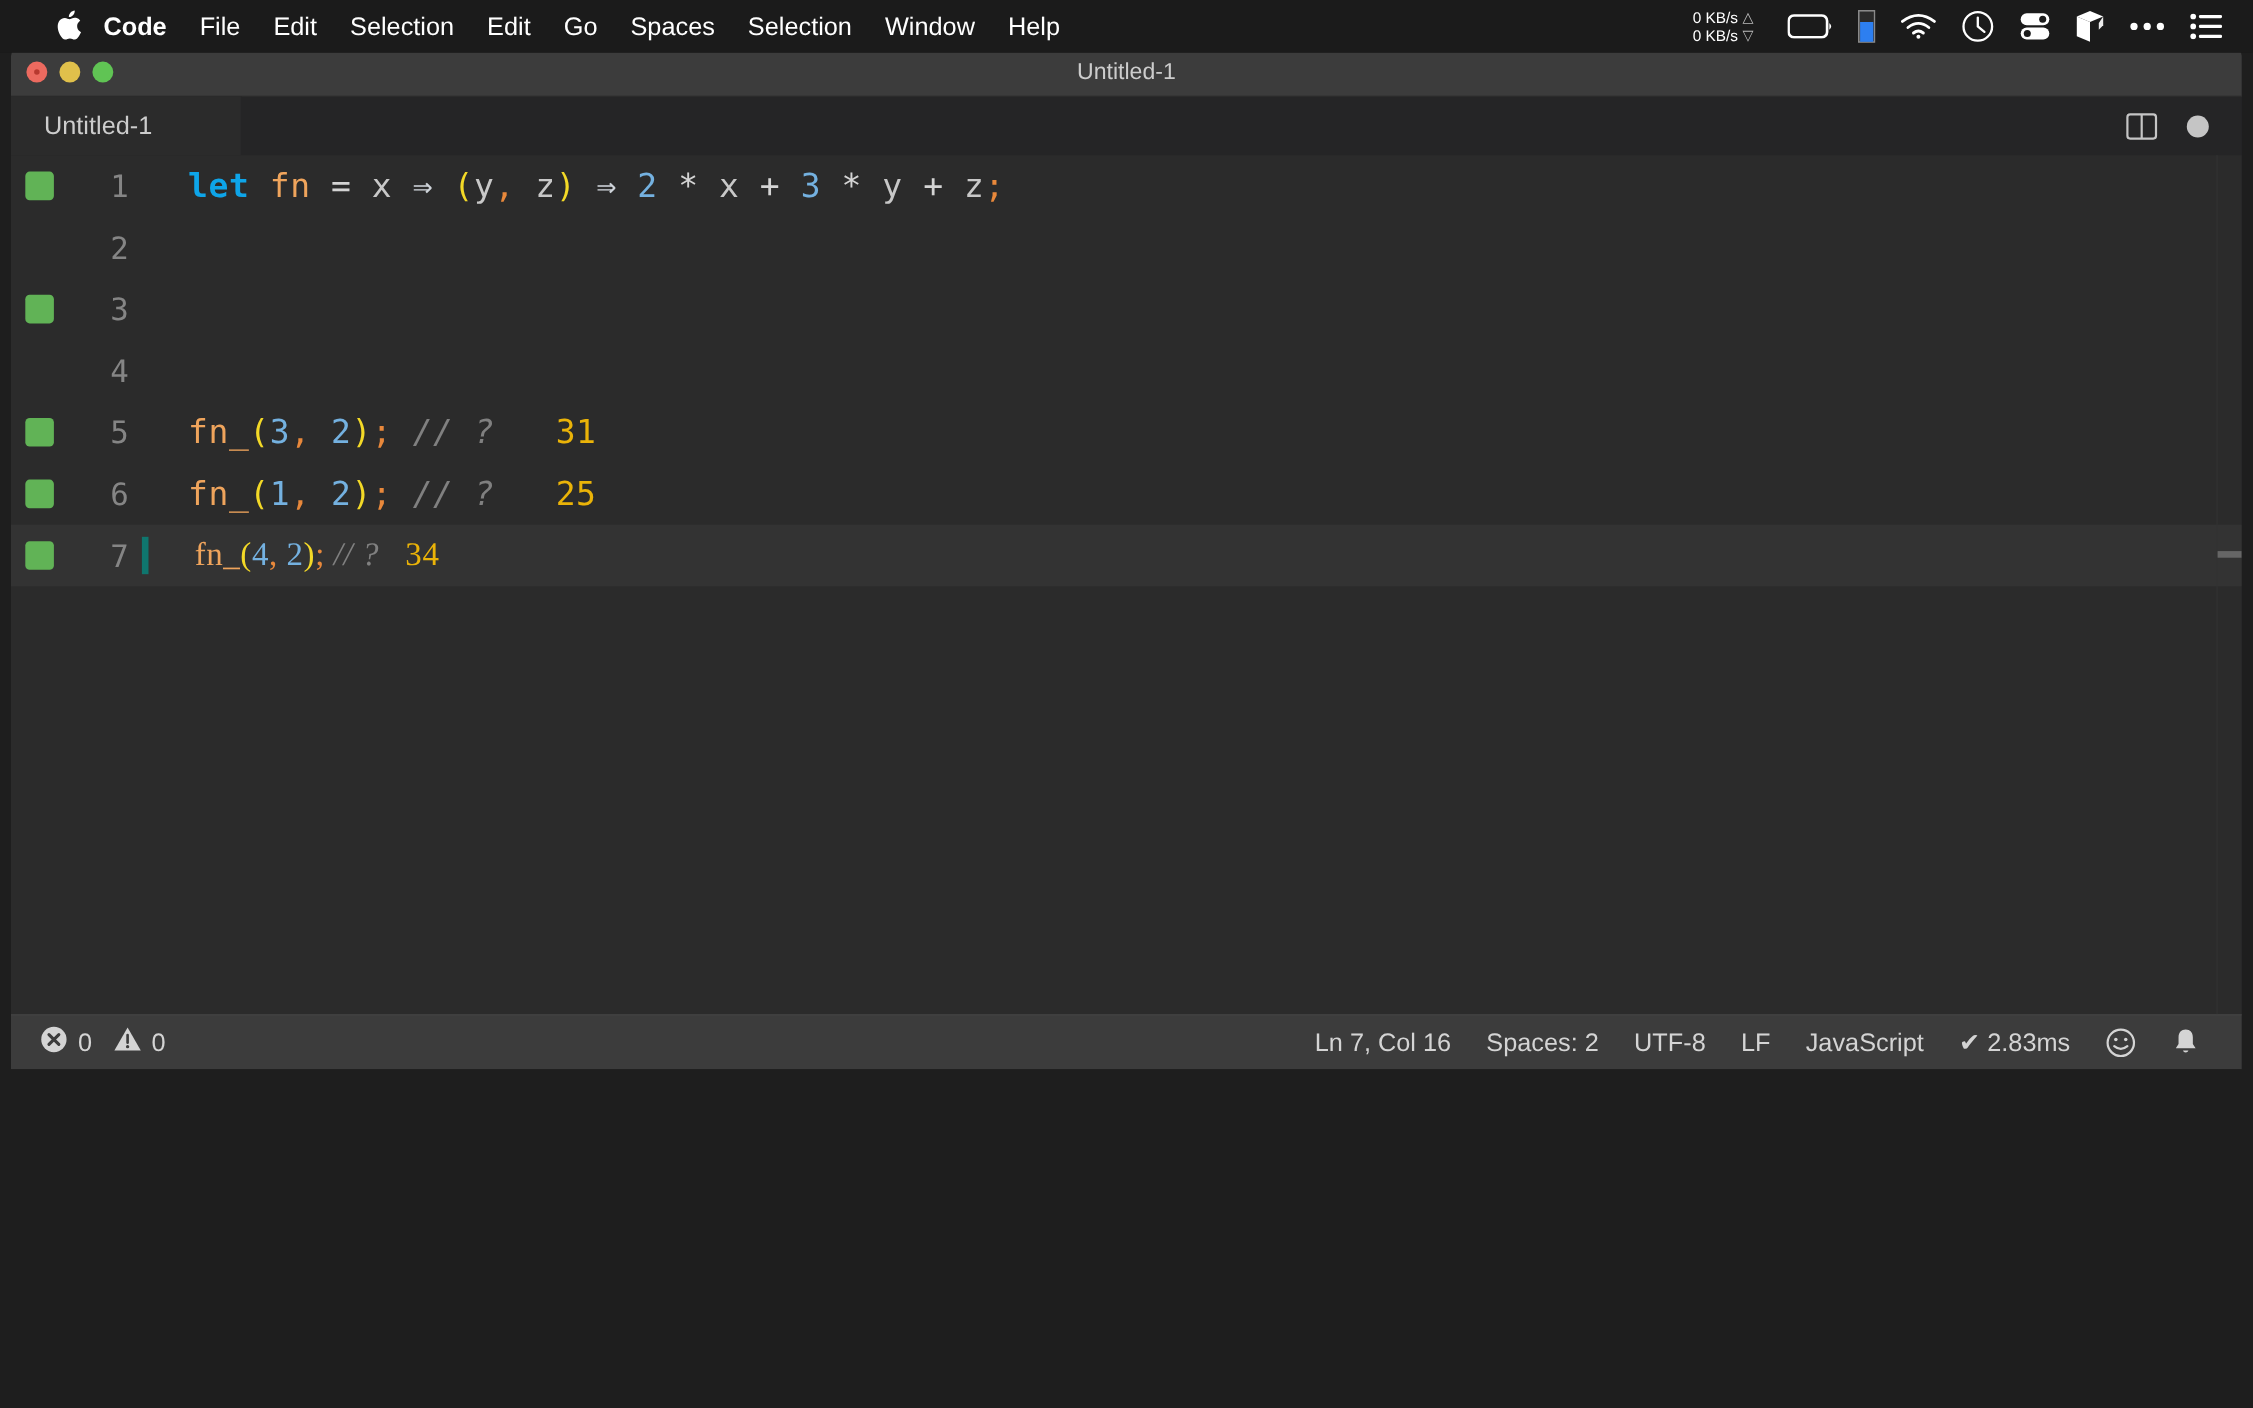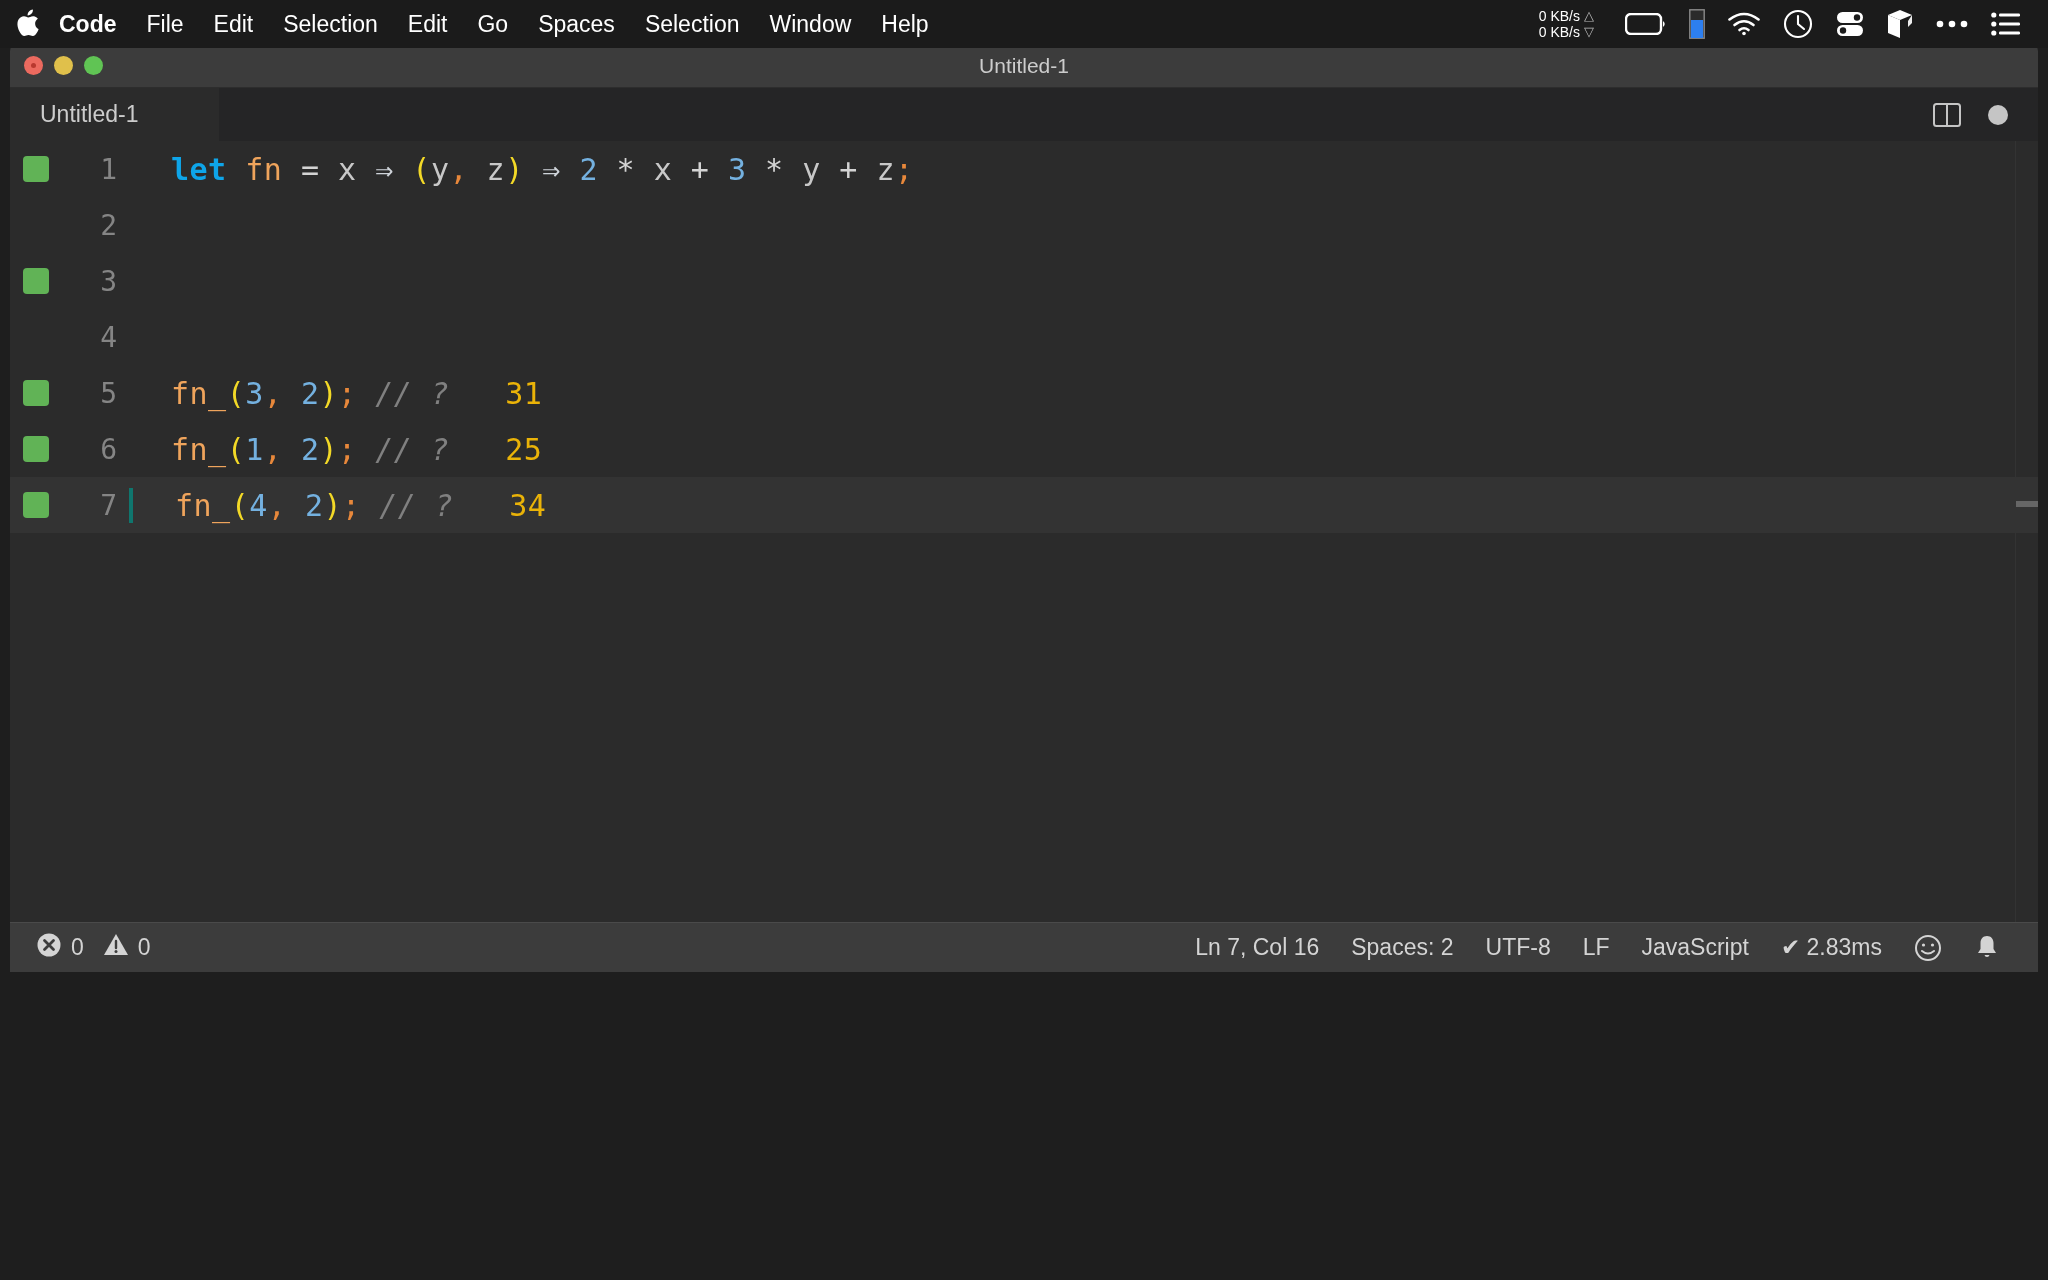--- a/index.html
+++ b/index.html
@@ -11,20 +11,21 @@
   }
 
   
   .menubar {
     position: absolute; top: 0; left: 0;
     width: 2048px; height: 48px;
     background: #1b1b1b;
     display: flex; align-items: flex-start;
     color: #ffffff;
     z-index: 50;
+    padding-left: 35px;
   }
   .menubar-left { display: flex; align-items: center; height: 100%; }
   .apple-logo {
     width: 44px; height: 100%;
     display: flex; align-items: center; justify-content: center;
     padding-left: 10px;
   }
   .menu-item {
     padding: 0 15px;
     font-size: 23px;
@@ -123,21 +124,21 @@
     position: relative;
     overflow: hidden;
   }
   .code-lines { position: relative; }
   .line {
     display: flex; align-items: center;
     height: 56px;
     position: relative;
   }
   .line.active { background: #333333; }
-  .line.active .code-text { border-left: 4px solid #0f766e; }
+  .line.active .code-text { border-left: 6px solid #0f766e; font-family: Liberation Serif, serif; }
   .quokka-marker {
     width: 26px; height: 26px;
     border-radius: 4px;
     background: #61b356;
     margin-left: 13px;
     flex: 0 0 auto;
   }
   .quokka-spacer { width: 26px; height: 26px; margin-left: 13px; flex: 0 0 auto; }
   .lineno {
     width: 80px; min-width: 80px;

